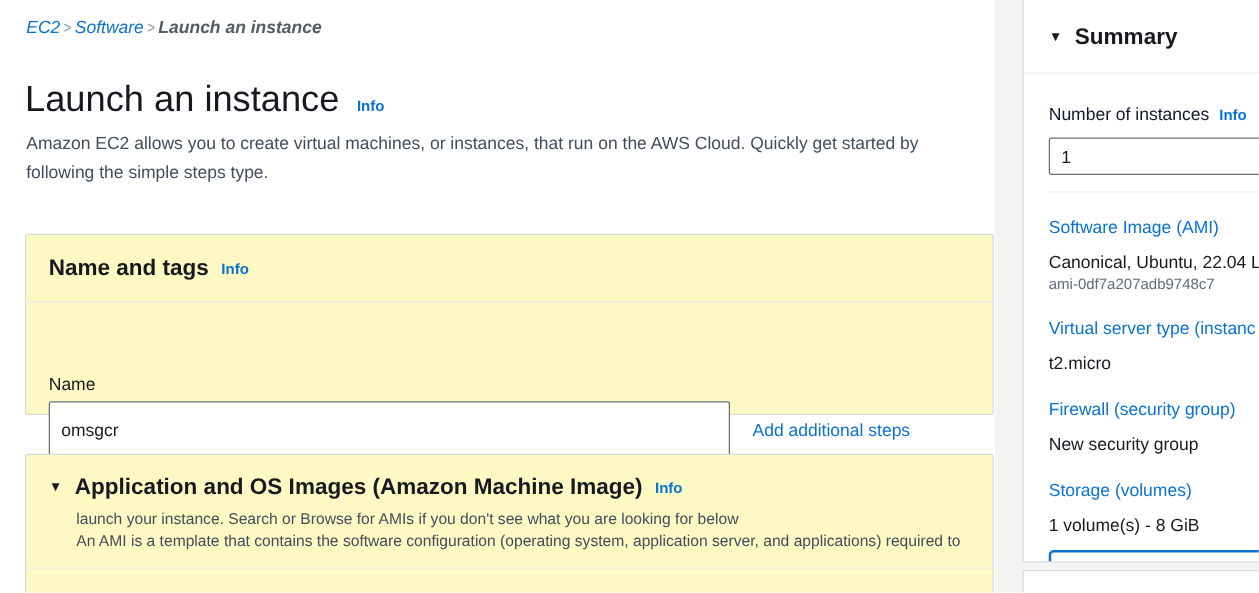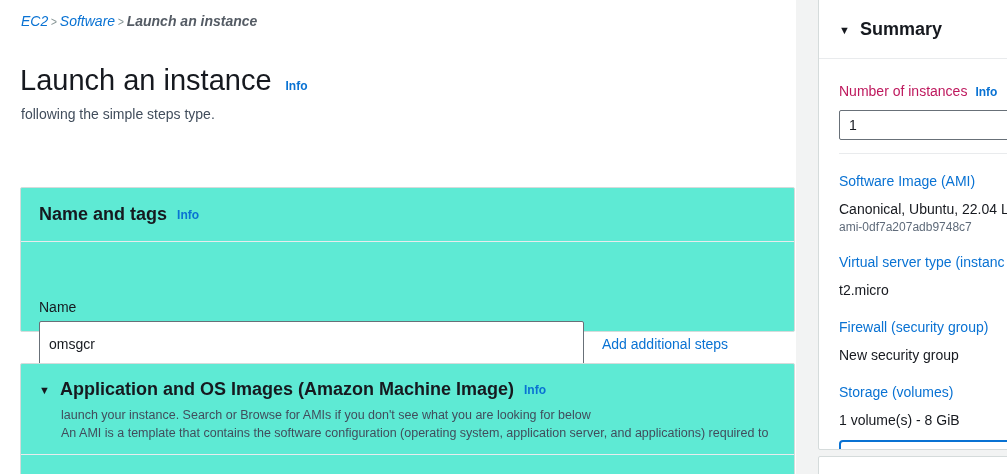--- a/index.html
+++ b/index.html
@@ -16,21 +16,21 @@
   .breadcrumb { position:absolute; left:21px; top:13px; display:flex; align-items:center; gap:2px; font-size:14px;font-style:italic; }
   .crumb-sep { color:#879596; font-size:13px; font-weight:400; transform:scaleX(.8); }
   .crumb-current { color:#545b64; font-weight:700; }
 
   
   .title-row { position:absolute; left:20px; top:64px; display:flex; align-items:baseline; gap:14px; }
   .page-title { font-size:29px; font-weight:400; color:#16191f; letter-spacing:0; }
   .page-desc { position:absolute; left:21px; top:103px; font-size:14px; color:#414d5c; line-height:23px; }
 
   
-  .card { position:absolute; background:#5eead4; border:1px solid #d5dbdb; border-radius:2px; }
+  .card { position:absolute; background:#fef9c3; border:1px solid #d5dbdb; border-radius:2px; }
   .card1 { left:20px; top:187px; width:775px; height:145px; }
   .card1-header { height:54px; border-bottom:1px solid #e9ebed; display:flex; align-items:center; gap:10px; padding:0 18px; }
   .section-title { font-size:18px; font-weight:700; color:#16191f; }
   .card1-body { padding:13px 18px 0 18px; }
   .field-label { font-size:14px; color:#16191f; margin-bottom:6px;margin-top:44px; }
   .field-row { display:flex; align-items:center; gap:18px; }
   .text-input {
     height:45px; border:1px solid #687078; border-radius:2px; background:#fff;
     font-family:"Liberation Sans", sans-serif; font-size:14px; color:#16191f; padding:0 9px; outline:none;
   }
@@ -45,21 +45,21 @@
 
   
   .right-bg { position:absolute; left:796px; top:0; width:211px; height:474px; background:#f2f3f3; }
   .summary-card {
     position:absolute; left:818px; top:-8px; width:260px; height:458px;
     background:#fff; border:1px solid #d5dbdb; border-radius:2px; overflow:hidden;
   }
   .summary-header { height:66px; border-bottom:1px solid #e9ebed; display:flex; align-items:center; gap:10px; padding:8px 20px 0 20px; }
   .summary-body { padding:24px 20px 0 20px; }
   .label-row { display:flex; align-items:baseline; gap:8px; }
-  .sum-label { font-size:14px; color:#be185d; }
+  .sum-label { font-size:14px; color:#0f172a; }
   .instances-input { width:220px; height:30px; margin-top:11px; }
   .divider { border:none; border-top:1px solid #e9ebed; margin:13px 0 0 0; }
   .sum-item { margin-top:17px; }
   .sum-link { display:block; font-size:14px; line-height:20px; margin-bottom:8px; }
   .sum-value { font-size:14px; line-height:20px; color:#16191f; }
   .sum-sub { font-size:12px; line-height:16px; color:#5f6b7a; }
   .launch-btn {
     margin-top:10px; width:220px; height:30px; background:#fff;
     border:2px solid #0972d3; border-radius:4px; cursor:pointer;
   }
@@ -77,20 +77,21 @@
   <a class="link">Software</a>
   <span class="crumb-sep">&gt;</span>
   <span class="crumb-current">Launch an instance</span>
 </nav>
 
 <div class="title-row">
   <h1 class="page-title">Launch an instance</h1>
   <a class="info-link">Info</a>
 </div>
 <div class="page-desc">
+  <div>Amazon EC2 allows you to create virtual machines, or instances, that run on the AWS Cloud. Quickly get started by</div>
   <div>following the simple steps type.</div>
 </div>
 
 <section class="card card1">
   <div class="card1-header">
     <h2 class="section-title">Name and tags</h2>
     <a class="info-link">Info</a>
   </div>
   <div class="card1-body">
     <div class="field-label">Name</div>

